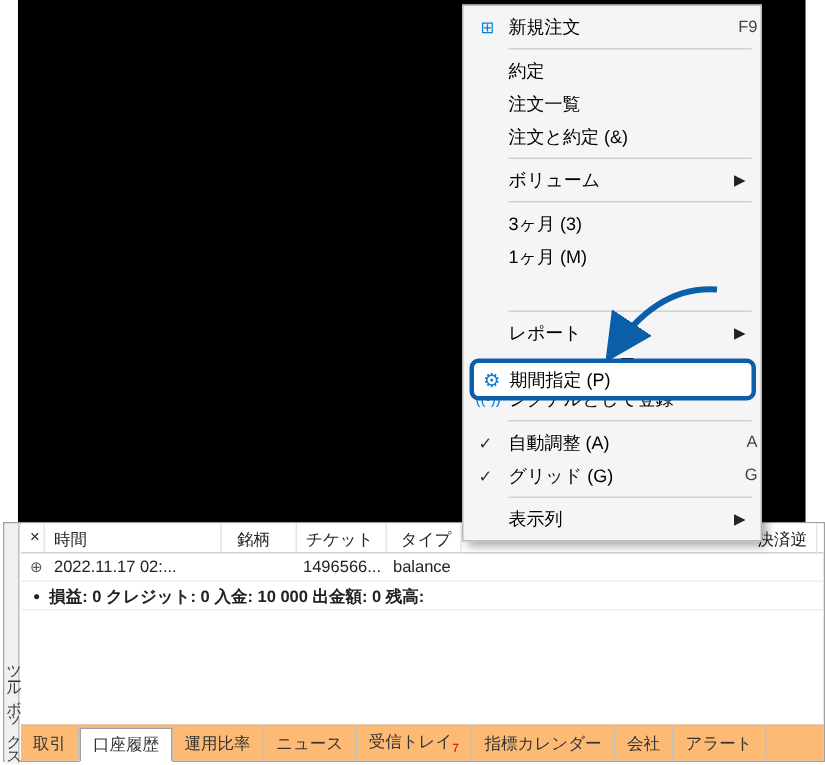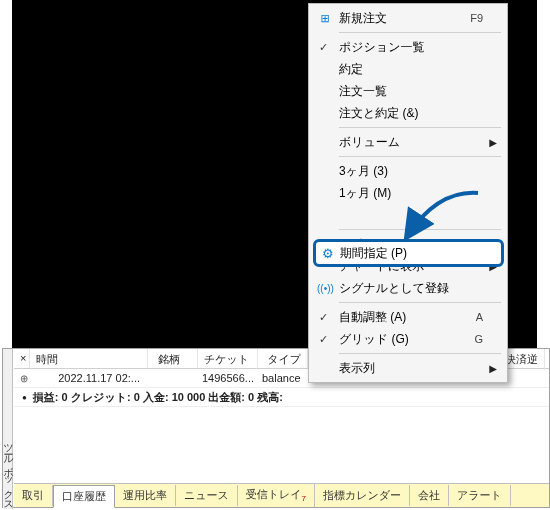--- a/index.html
+++ b/index.html
@@ -17,36 +17,36 @@
   .table-header { display: flex; height: 20px; border-bottom: 1px solid #d0d0d0; background: #fff; font-size: 11px; color: #222; }
   .th { padding: 3px 6px; border-right: 1px solid #e5e5e5; white-space: nowrap; }
   .th-close { width: 16px; text-align: center; cursor: pointer; }
   .th-time { width: 118px; }
   .th-sym { width: 50px; padding-left:10px; }
   .th-ticket { width: 60px; }
   .th-type { width: 50px; text-align: right; }
   .th-settle { position: absolute; right: 4px; }
 
   .row { display: flex; height: 18px; font-size: 11px; color: #222; align-items: center; }
-  .cell { padding: 0 6px; white-space: nowrap; text-align: right; }
+  .cell { padding: 0 6px; white-space: nowrap; }
   .expander { width: 16px; text-align: center; font-size: 10px; color: #555; }
 
   .summary-row { display: flex; height: 20px; font-size: 11px; font-weight: bold; color: #222; align-items: center; padding-left: 8px; border-top: 1px solid #eee; border-bottom: 1px solid #eee; }
   .bullet { font-size: 8px; margin-right: 6px; }
 
-  .bottom-tabs { position: absolute; left: 11px; right: 0; bottom: 0; height: 24px; background: #fef9c3; border-top: 1px solid #c0c0c0; display: flex; align-items: center; font-size: 11px; }
+  .bottom-tabs { position: absolute; left: 11px; right: 0; bottom: 0; height: 24px; background: #fdba74; border-top: 1px solid #c0c0c0; display: flex; align-items: center; font-size: 11px; }
   .tab { padding: 3px 8px; color: #333; border-right: 1px solid #c0c0c0; cursor: pointer; white-space: nowrap; }
   .tab.active { background: #fff; border: 1px solid #a0a0a0; border-bottom: 1px solid #fff; position: relative; top: 1px; }
   .tab .badge { font-size: 8px; color: #c00; vertical-align: sub; }
 
   
   .ctx-menu { position: absolute; left: 308px; top: 3px; width: 200px; background: #f5f5f5; border: 1px solid #bababa; box-shadow: 3px 3px 6px rgba(0,0,0,0.35); font-size: 12px; color: #000; padding: 3px 2px; z-index: 10; }
   .mi { display: flex; align-items: center; height: 22px; padding: 0 20px 0 28px; position: relative; cursor: default; }
   .mi .ic { position: absolute; left: 6px; width: 16px; text-align: center; font-size: 11px; }
-  .mi .kb { position: absolute; right: 22px; color: #444; font-size: 11px; }
+  .mi .kb { position: absolute; right: 0; color: #444; font-size: 11px; }
   .mi .sub { position: absolute; right: 8px; color: #222; font-size: 10px; }
   .sep { height: 1px; background: #d0d0d0; margin: 3px 4px 3px 28px; }
   .check::before { content: "✓"; position: absolute; left: 8px; font-size: 11px; color: #333; }
 
   .highlight-box { position: absolute; left: 313px; top: 239px; width: 191px; height: 28px; border: 3px solid #0a5fa8; border-radius: 6px; z-index: 20; pointer-events: none; }
   .hi-inner { position:absolute; left:315px; top:242px; width:186px; height:22px; background:#fff; z-index:15; display:flex; align-items:center; font-size:12px; }
   .hi-gear { color:#0a7fd6; margin:0 6px 0 7px; font-size:13px; }
   
   .arrow-svg { position: absolute; left: 393px; top: 185px; z-index: 25; pointer-events: none; }
 </style>
@@ -96,23 +96,20 @@
   </div>
 </div>
 
 <div class="ctx-menu">
   <div class="mi">
     <span class="ic" style="color:#0a7fd6">⊞</span>
     <span>新規注文</span>
     <span class="kb">F9</span>
   </div>
   <div class="sep"></div>
-  <div class="mi check">
-      <span>ポジション一覧</span>
-    </div>
   <div class="mi">
       <span>約定</span>
     </div>
   <div class="mi">
       <span>注文一覧</span>
     </div>
   <div class="mi">
       <span>注文と約定 (&amp;)</span>
     </div>
   <div class="sep"></div>

